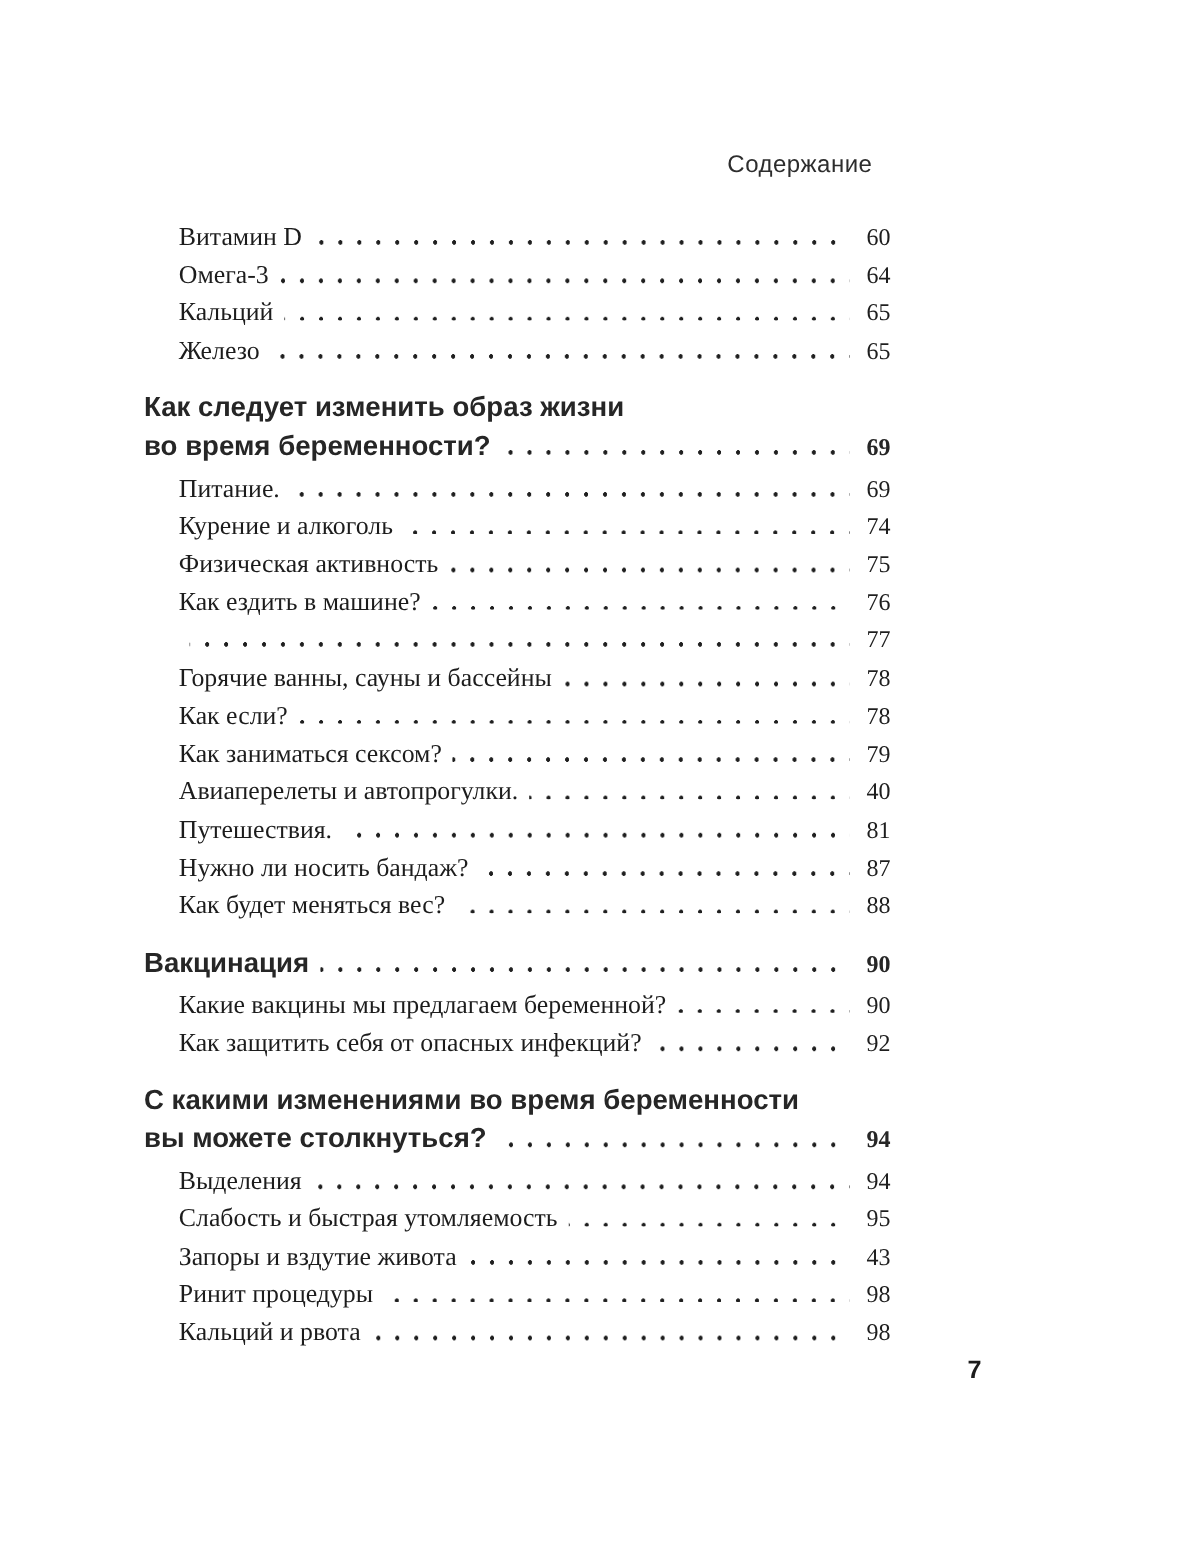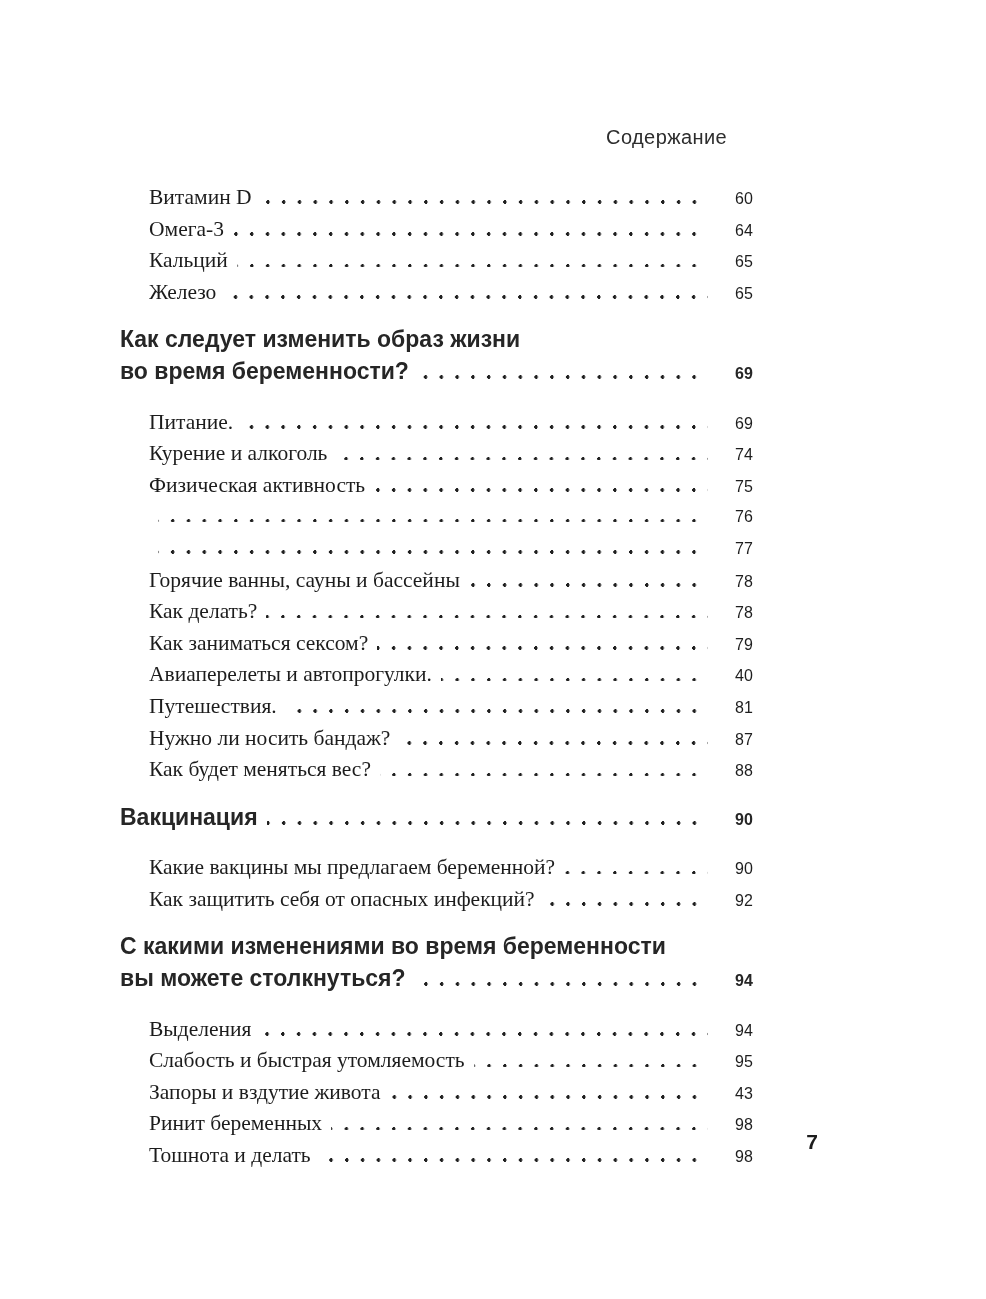--- a/index.html
+++ b/index.html
@@ -39,37 +39,37 @@
     font-family: "Liberation Sans", sans-serif;
     font-weight: 700;
     font-size: 23px;
     color: #262626;
   }
   .item-row {
     font-family: "Liberation Serif", serif;
     font-size: 21.5px;
     margin-left: 29px;
   }
-  .toc-heading + .toc-items { margin-top: 19px; }
+  .toc-heading + .toc-items { margin-top: 4px; }
   .leader {
     flex: 1 1 auto;
     min-width: 14px;
     height: 3.6px;
     margin: 0 14px 0 9px;
     background-image: radial-gradient(circle at 1.8px 1.8px, #1f1f1f 1.5px, rgba(0,0,0,0) 1.9px);
     background-size: 15.8px 3.6px;
     background-repeat: repeat-x;
     background-position: right 0 bottom 0;
   }
   .pagenum {
     flex: 0 0 auto;
     min-width: 44px;
-    text-align: center;
-    font-family: Liberation Sans, sans-serif;
-    font-size: 16px;
+    text-align: left;
+    font-family: Liberation Serif, serif;
+    font-size: 20px;
     color: #1e1e1e;
     font-weight: 400;
   }
   .heading-num { font-weight: 700; color: #262626; }
   .folio {
     position: absolute;
     top: 1130px;
     right: 128px;
     font-family: "Liberation Sans", sans-serif;
     font-size: 21px;
@@ -129,34 +129,35 @@
             <span class="item-label">Курение и алкоголь</span>
             <span class="leader"></span>
             <span class="pagenum">74</span>
           </div>
           <div class="toc-row item-row">
             <span class="item-label">Физическая активность</span>
             <span class="leader"></span>
             <span class="pagenum">75</span>
           </div>
           <div class="toc-row item-row">
+            <span class="item-label">Как ездить в машине?</span>
             <span class="leader"></span>
             <span class="pagenum">76</span>
           </div>
           <div class="toc-row item-row">
             <span class="leader"></span>
             <span class="pagenum">77</span>
           </div>
           <div class="toc-row item-row">
             <span class="item-label">Горячие ванны, сауны и бассейны</span>
             <span class="leader"></span>
             <span class="pagenum">78</span>
           </div>
           <div class="toc-row item-row">
-            <span class="item-label">Как делать?</span>
+            <span class="item-label">Как если?</span>
             <span class="leader"></span>
             <span class="pagenum">78</span>
           </div>
           <div class="toc-row item-row">
             <span class="item-label">Как заниматься сексом?</span>
             <span class="leader"></span>
             <span class="pagenum">79</span>
           </div>
           <div class="toc-row item-row">
             <span class="item-label">Авиаперелеты и автопрогулки.</span>
@@ -222,26 +223,26 @@
             <span class="item-label">Слабость и быстрая утомляемость</span>
             <span class="leader"></span>
             <span class="pagenum">95</span>
           </div>
           <div class="toc-row item-row">
             <span class="item-label">Запоры и вздутие живота</span>
             <span class="leader"></span>
             <span class="pagenum">43</span>
           </div>
           <div class="toc-row item-row">
-            <span class="item-label">Ринит беременных</span>
+            <span class="item-label">Ринит процедуры</span>
             <span class="leader"></span>
             <span class="pagenum">98</span>
           </div>
           <div class="toc-row item-row">
-            <span class="item-label">Тошнота и делать</span>
+            <span class="item-label">Кальций и рвота</span>
             <span class="leader"></span>
             <span class="pagenum">98</span>
           </div>
         </div>
       </div>
     </div>
 
   <div class="folio">7</div>
 </div>
 

